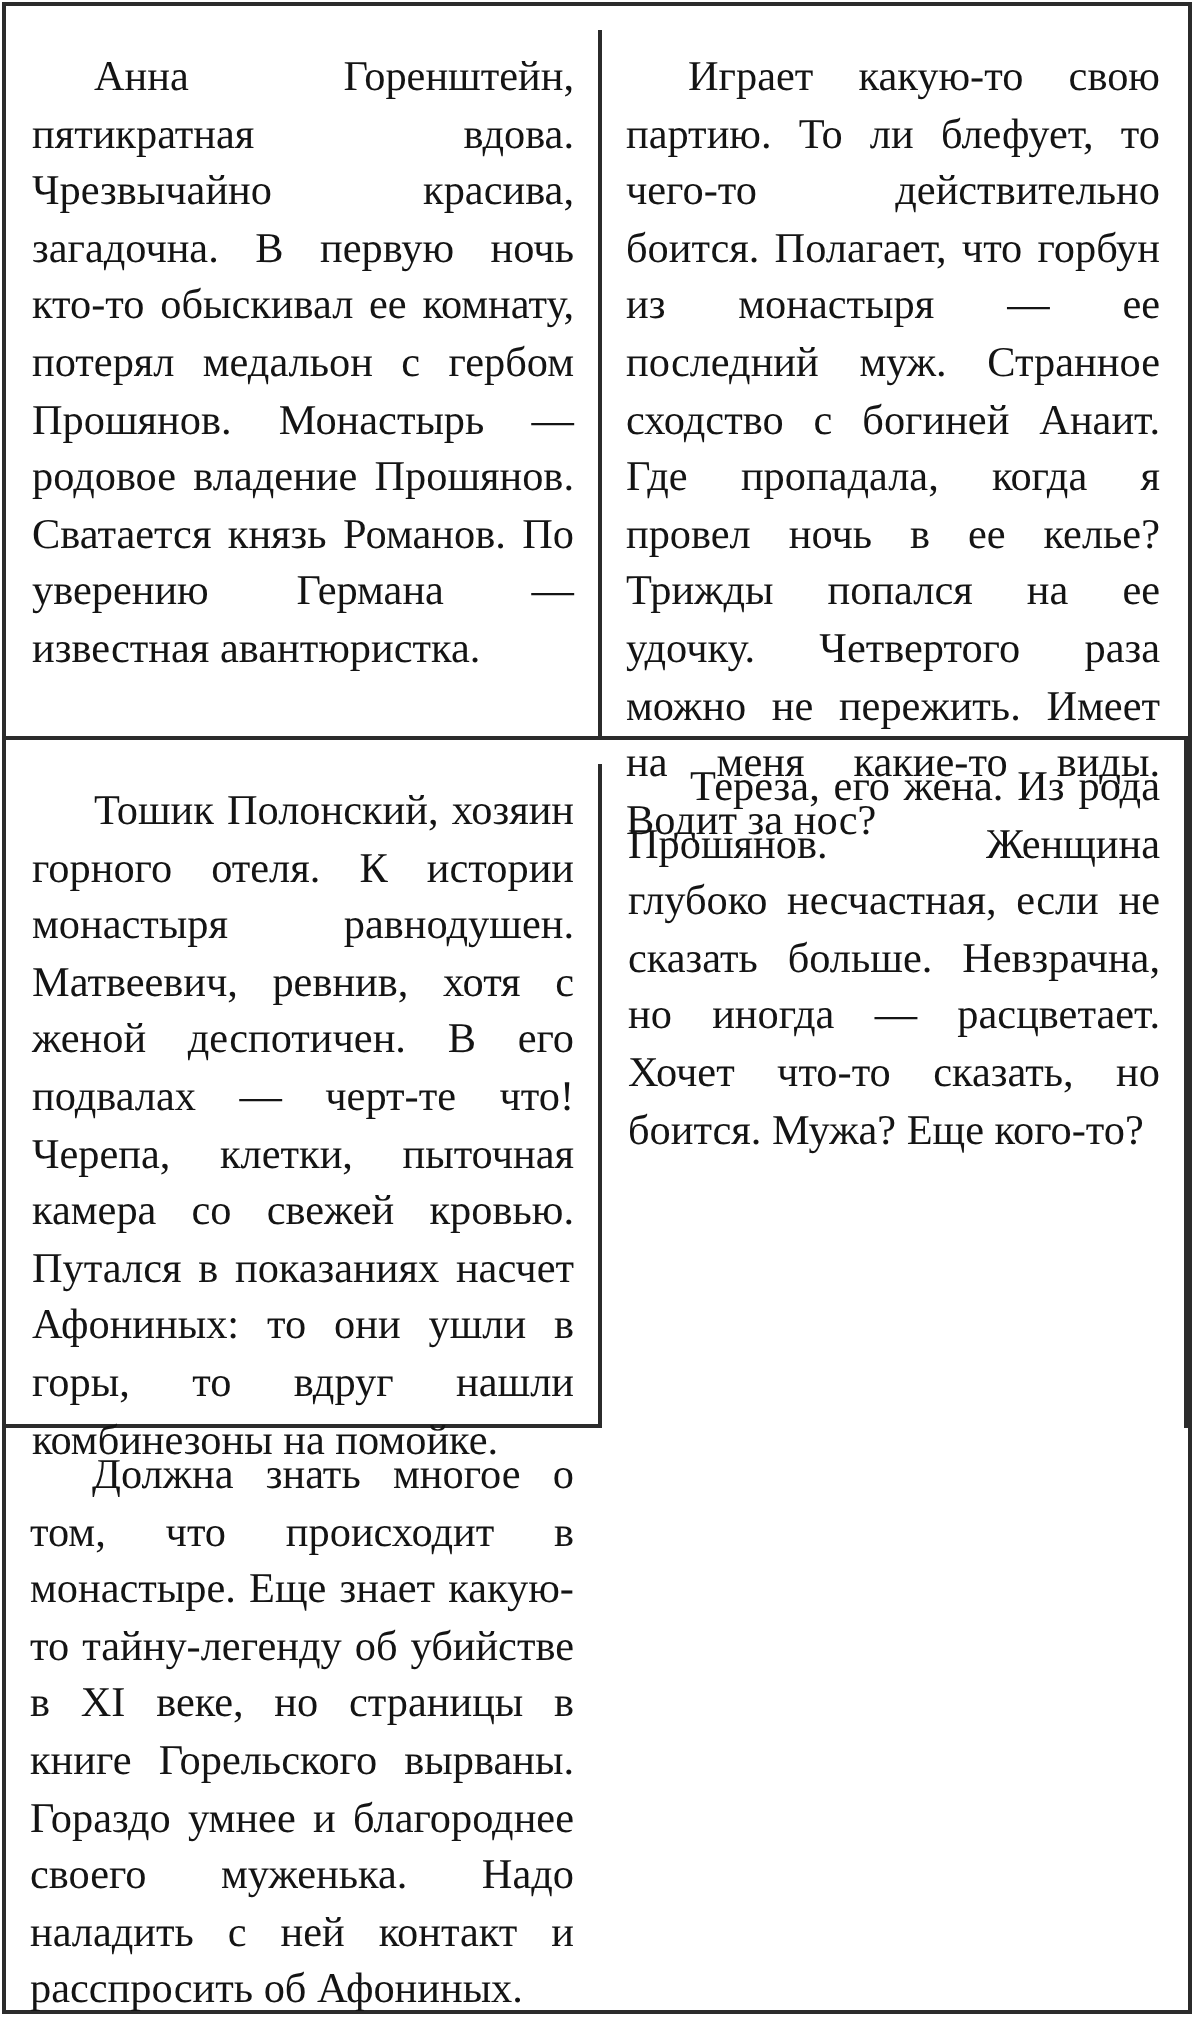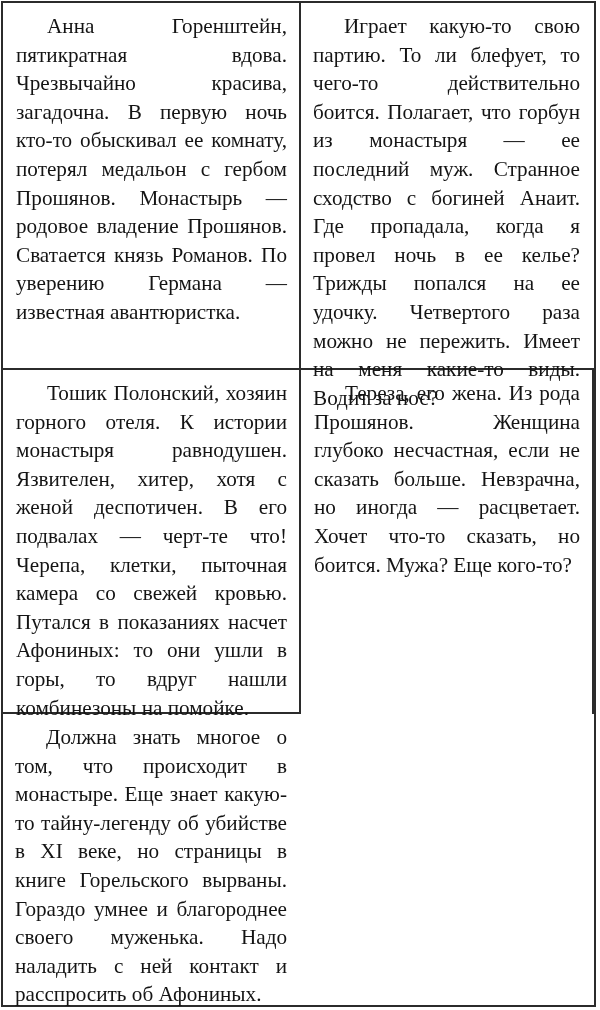--- a/index.html
+++ b/index.html
@@ -18,25 +18,25 @@
       padding: 9px 12px 0 13px;
       font-family: "Liberation Serif", "DejaVu Serif", serif;
       font-size: 21.2px;
       line-height: 28.6px;
       color: #141414;
       text-align: justify;
       text-indent: 31px;
       hyphens: manual;
     }
     .cell.left { border-right: 2px solid #2b2b2b; }
-    .cell.row1, .cell.row2 { border-bottom: 2px solid #2b2b2b; }
+    .cell.row1, .cell.row2 { border-bottom: 2px solid #2b2b2b; margin-top: 12px; }
     .cell.right { padding-left: 12px; padding-right: 14px; }
   </style>
 </head>
 <body>
 
 <div class="table">
   <div class="cell left row1">Анна Горенштейн, пятикратная вдова. Чрезвычайно красива, загадочна. В первую ночь кто-то обыскивал ее комнату, потерял медальон с гербом Прошянов. Монастырь — родовое владение Прошянов. Сватается князь Романов. По уверению Германа — известная авантюристка.</div>
   <div class="cell right row1">Играет какую-то свою партию. То ли блефует, то чего-то действительно боится. Полагает, что горбун из монастыря — ее последний муж. Странное сходство с богиней Анаит. Где пропадала, когда я провел ночь в ее келье? Трижды попался на ее удочку. Четвертого раза можно не пережить. Имеет на меня какие-то виды. Водит за нос?</div>
-  <div class="cell left row2">Тошик Полонский, хозяин горного отеля. К истории монастыря равнодушен. Язвителен, хитер, хотя с женой деспотичен. В его подвалах — черт-те что! Черепа, клетки, пыточная камера со свежей кровью. Путался в показаниях насчет Афониных: то они ушли в горы, то вдруг нашли комбинезоны на помойке.</div>
+  <div class="cell left row2">Тошик Полонский, хозяин горного отеля. К истории монастыря равнодушен. Матвеевич, ревнив, хотя с женой деспотичен. В его подвалах — черт-те что! Черепа, клетки, пыточная камера со свежей кровью. Путался в показаниях насчет Афониных: то они ушли в горы, то вдруг нашли комбинезоны на помойке.</div>
   <div class="cell left row3">Тереза, его жена. Из рода Прошянов. Женщина глубоко несчастная, если не сказать больше. Невзрачна, но иногда — расцветает. Хочет что-то сказать, но боится. Мужа? Еще кого-то?</div>
   <div class="cell right row3">Должна знать многое о том, что происходит в монастыре. Еще знает какую-то тайну-легенду об убийстве в XI веке, но страницы в книге Горельского вырваны. Гораздо умнее и благороднее своего муженька. Надо наладить с ней контакт и расспросить об Афониных.</div>
 </div>
 
 </body></html>

